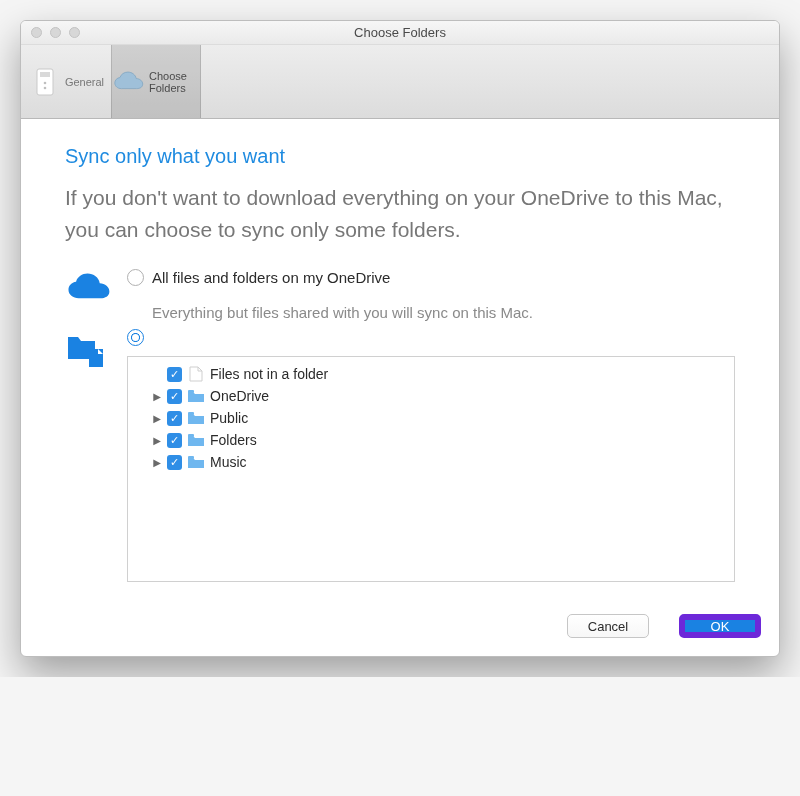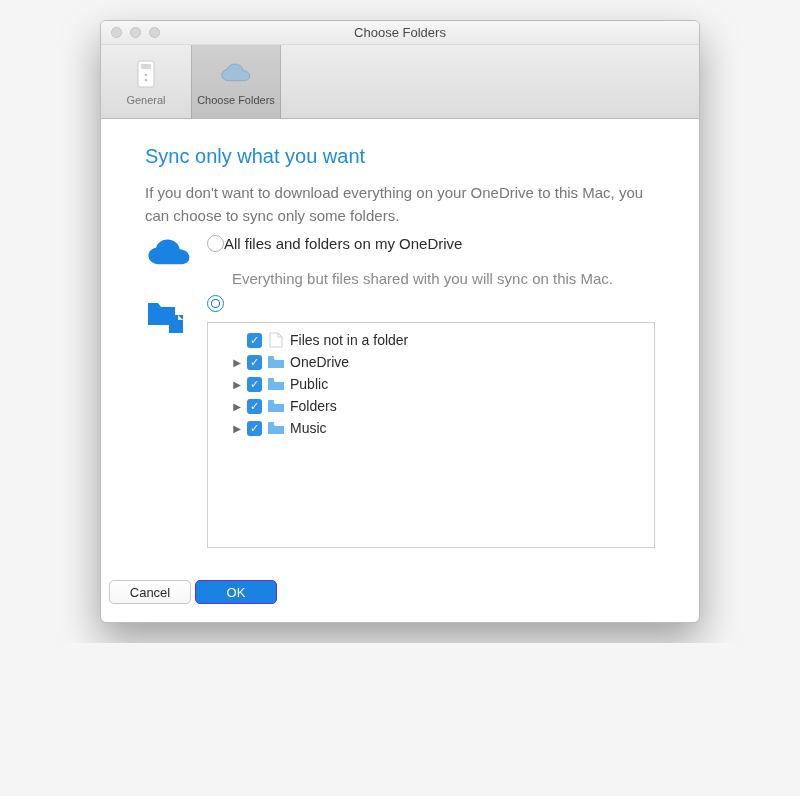--- a/index.html
+++ b/index.html
@@ -9,21 +9,21 @@
       font-family: -apple-system, "Helvetica Neue", Helvetica, Arial, sans-serif;
     }
     body {
       background: #f5f5f5;
       display: flex;
       justify-content: center;
       align-items: flex-start;
       padding: 20px;
     }
     .window {
-      width: 600px;
+      width: 760px;
       background: #fff;
       border: 1px solid #bdbdbd;
       border-radius: 6px;
       box-shadow: 0 18px 40px rgba(0,0,0,0.35);
       overflow: hidden;
     }
     .titlebar {
       height: 24px;
       background: linear-gradient(to bottom, #f6f6f6, #eaeaea);
       border-bottom: 1px solid #dcdcdc;
@@ -55,21 +55,21 @@
     .toolbar {
       height: 74px;
       background: linear-gradient(to bottom, #ededed, #dcdcdc);
       border-bottom: 1px solid #b8b8b8;
       display: flex;
       align-items: stretch;
     }
     .toolbar-item {
       width: 90px;
       display: flex;
-      flex-direction: column;
+      flex-direction: row;
       align-items: center;
       justify-content: center;
       font-size: 11px;
       color: #777;
       cursor: default;
       gap: 3px;
       border-right: 1px solid transparent;
       border-left: 1px solid transparent;
     }
     .toolbar-item.active {
@@ -88,45 +88,45 @@
     .content {
       padding: 26px 44px 10px 44px;
     }
     .heading {
       font-size: 20px;
       font-weight: 300;
       color: #1f8be0;
       margin-bottom: 14px;
     }
     .description {
-      font-size: 15px;
+      font-size: 21px;
       line-height: 1.5;
       color: #777;
-      margin-bottom: 8px;
+      margin-bottom: 24px;
     }
     .option-row {
       display: flex;
       align-items: flex-start;
       gap: 14px;
       margin-bottom: 8px;
     }
     .option-icon-col {
       width: 48px;
       flex-shrink: 0;
       display: flex;
       justify-content: flex-start;
       padding-top: 2px;
     }
     .option-body {
       flex: 1;
     }
     .radio-row {
       display: flex;
       align-items: center;
-      gap: 0;
+      gap: 8px;
     }
     .radio {
       width: 17px;
       height: 17px;
       border-radius: 50%;
       border: 1px solid #b0b0b0;
       background: #fff;
       display: flex;
       align-items: center;
       justify-content: center;
@@ -196,38 +196,39 @@
       flex-shrink: 0;
     }
     .tree-icon {
       width: 18px;
       height: 18px;
       display: flex;
       align-items: center;
       justify-content: center;
     }
     .button-bar {
-      padding: 14px 8px 18px;
-      display: flex;
-      gap: 4px;
+      padding: 14px 18px 18px;
+      display: flex;
+      justify-content: flex-end;
+      gap: 30px;
     }
     .btn {
       min-width: 82px;
       height: 24px;
       border-radius: 5px;
       font-size: 13px;
       display: flex;
       align-items: center;
       justify-content: center;
       cursor: default;
     }
     .btn-default {
       background: #1a82e2;
       color: #fff;
-      border: 1px solid #6d28d9;
+      border: 6px solid #6d28d9;
     }
     .btn-normal {
       background: linear-gradient(to bottom, #fff, #f7f7f7);
       border: 1px solid #c6c6c6;
       color: #2b2b2b;
     }
   </style>
 </head>
 <body>
 

